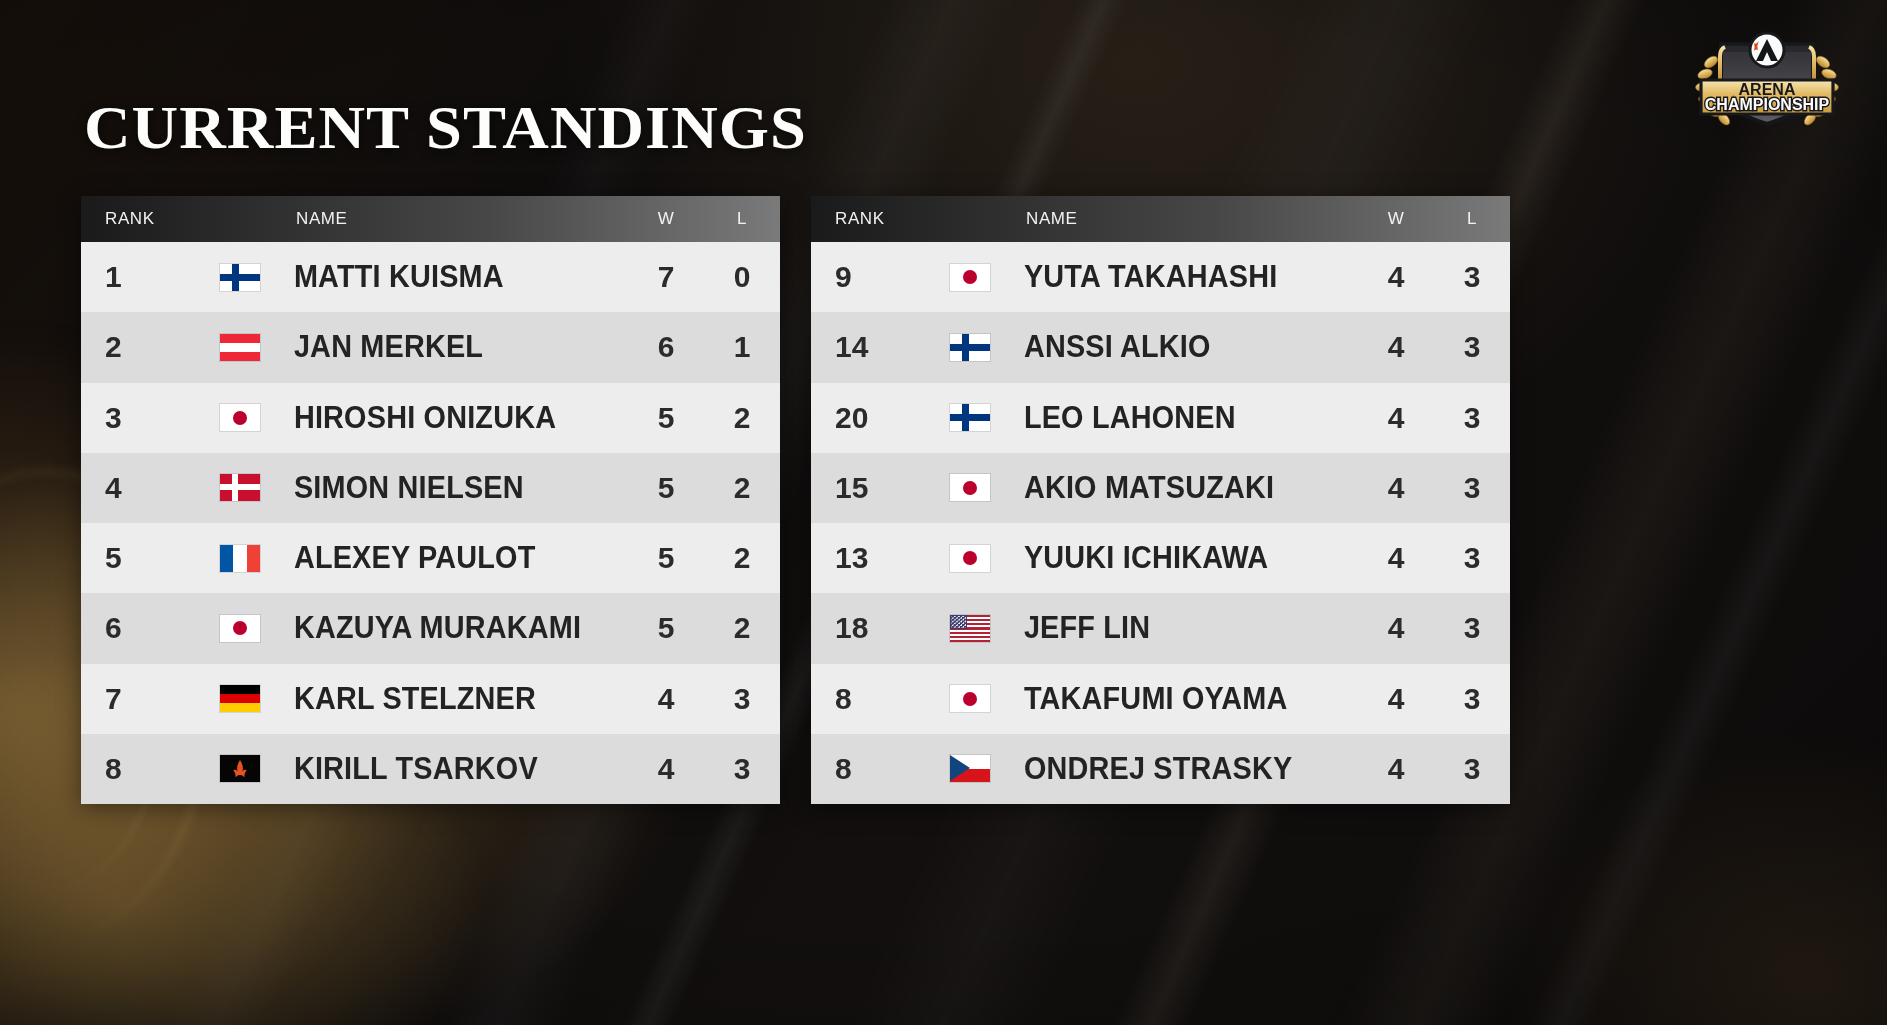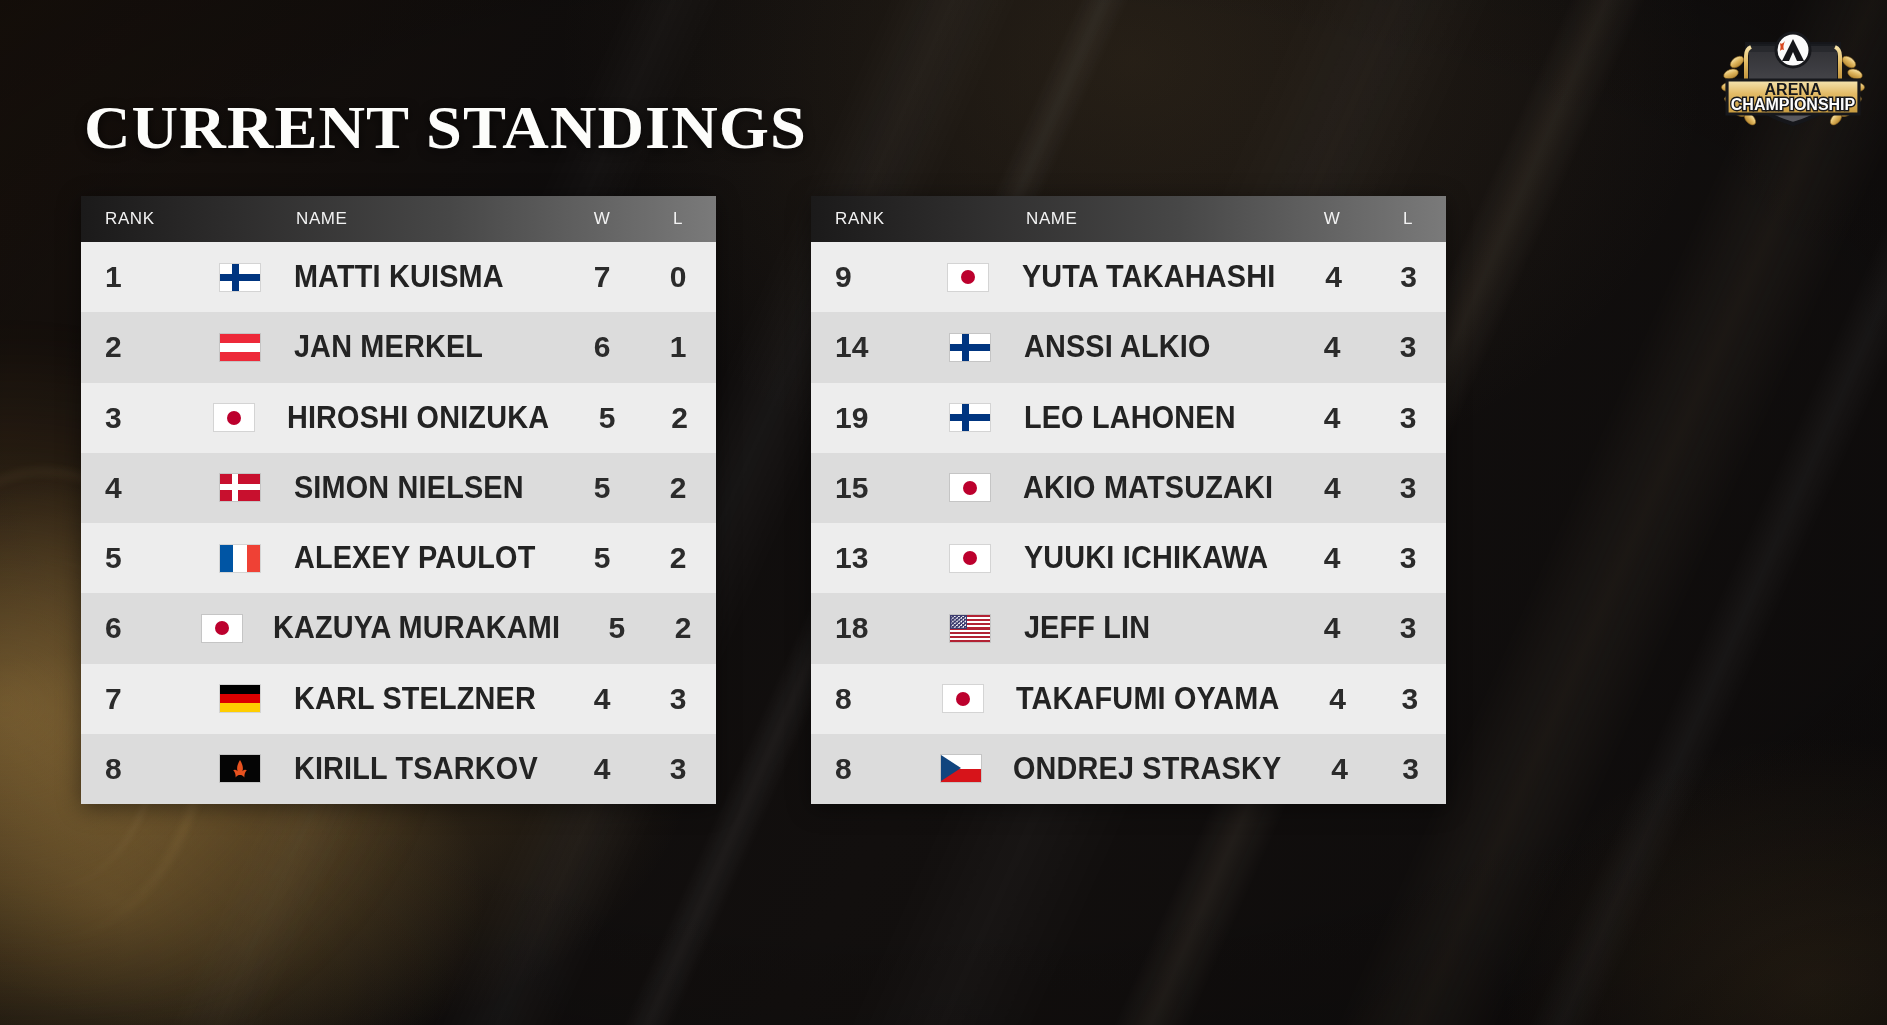--- a/index.html
+++ b/index.html
@@ -65,26 +65,26 @@
     letter-spacing:1px;
     color:#fdfdfb;
     line-height:1;
     text-shadow:0 2px 10px rgba(0,0,0,.7);
     transform:scaleX(1.04);
     transform-origin:left center;
     white-space:nowrap;
   }
 
   
-  #logo { position:absolute; right:6px; top:14px; width:176px; height:116px; }
+  #logo { position:absolute; right:32px; top:14px; width:176px; height:116px; }
 
   
   .panel {
     position:absolute; top:196px;
-    width:635px; height:608px;
+    width:699px; height:608px;
     background:rgba(20,18,18,.55);
     box-shadow:0 4px 22px rgba(0,0,0,.45);
   }
   #panel-left  { left:81px; }
   #panel-right { left:811px; }
 
   .thead {
     display:flex; align-items:center;
     height:46px;
     background:linear-gradient(90deg,#1b1a1a 0%, #2c2b2b 22%, #474747 58%, #7a7a7a 100%);
@@ -359,21 +359,21 @@
       <div class="row alt">
         <div class="c-rank">14</div>
         <div class="c-flag">
           <div class="flag f-fi"></div>
         </div>
         <div class="c-name">ANSSI ALKIO</div>
         <div class="c-w">4</div>
         <div class="c-l">3</div>
       </div>
       <div class="row">
-        <div class="c-rank">19</div>
+        <div class="c-rank">20</div>
         <div class="c-flag">
           <div class="flag f-fi"></div>
         </div>
         <div class="c-name">LEO LAHONEN</div>
         <div class="c-w">4</div>
         <div class="c-l">3</div>
       </div>
       <div class="row alt">
         <div class="c-rank">15</div>
         <div class="c-flag">

